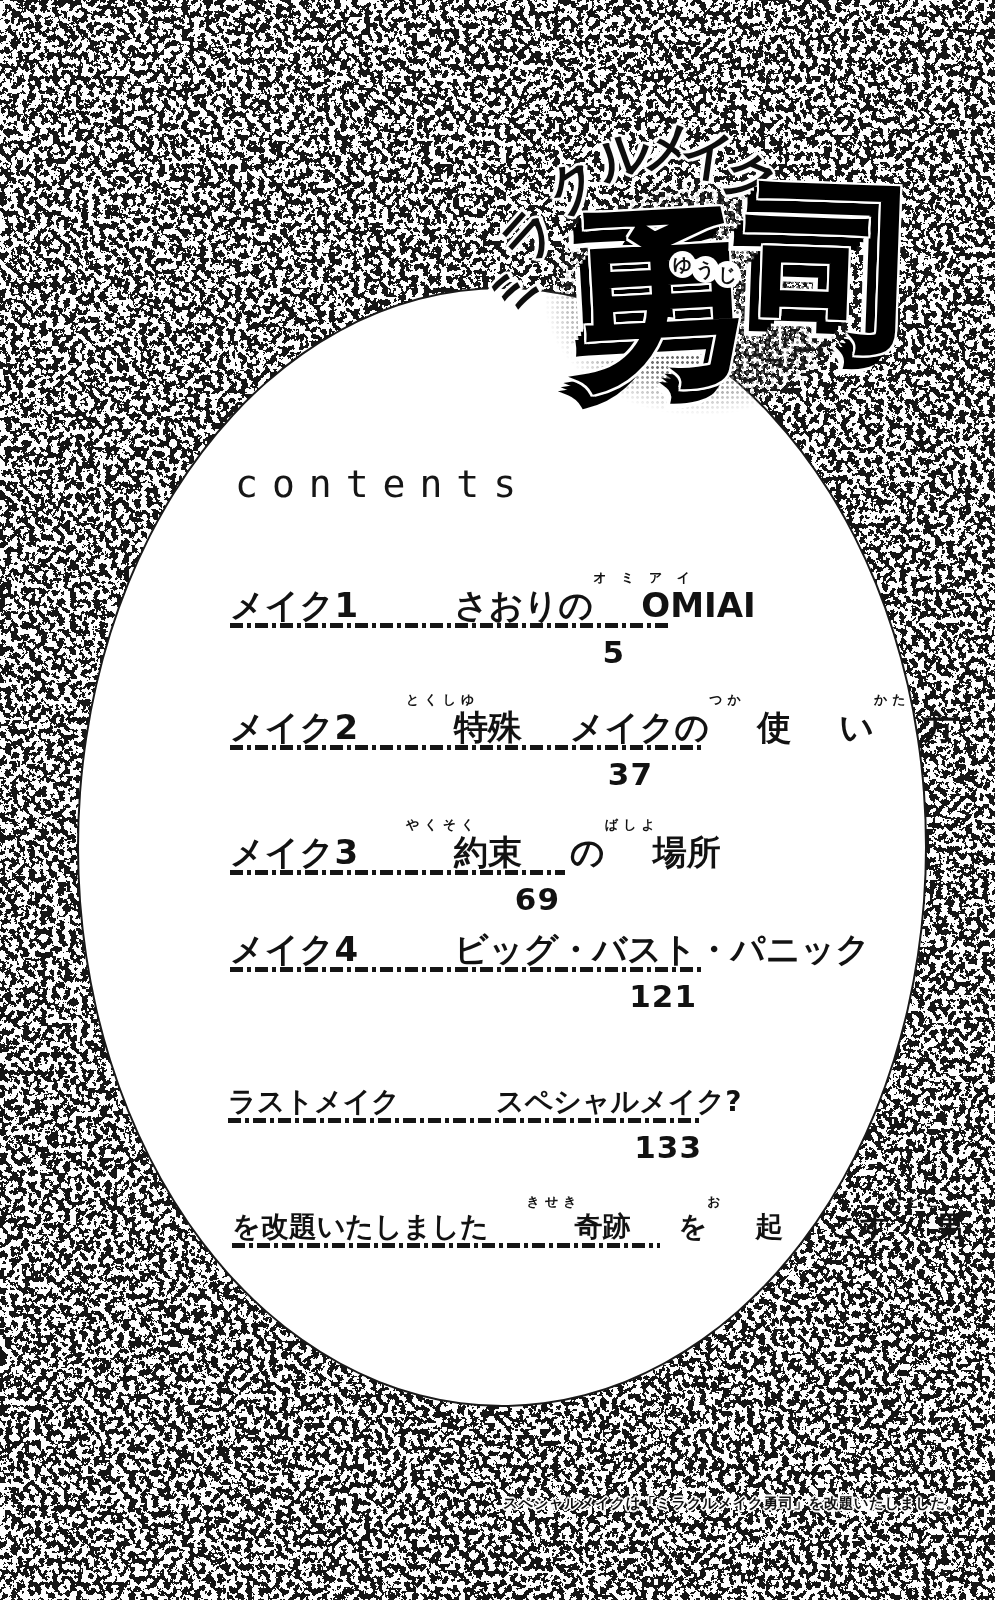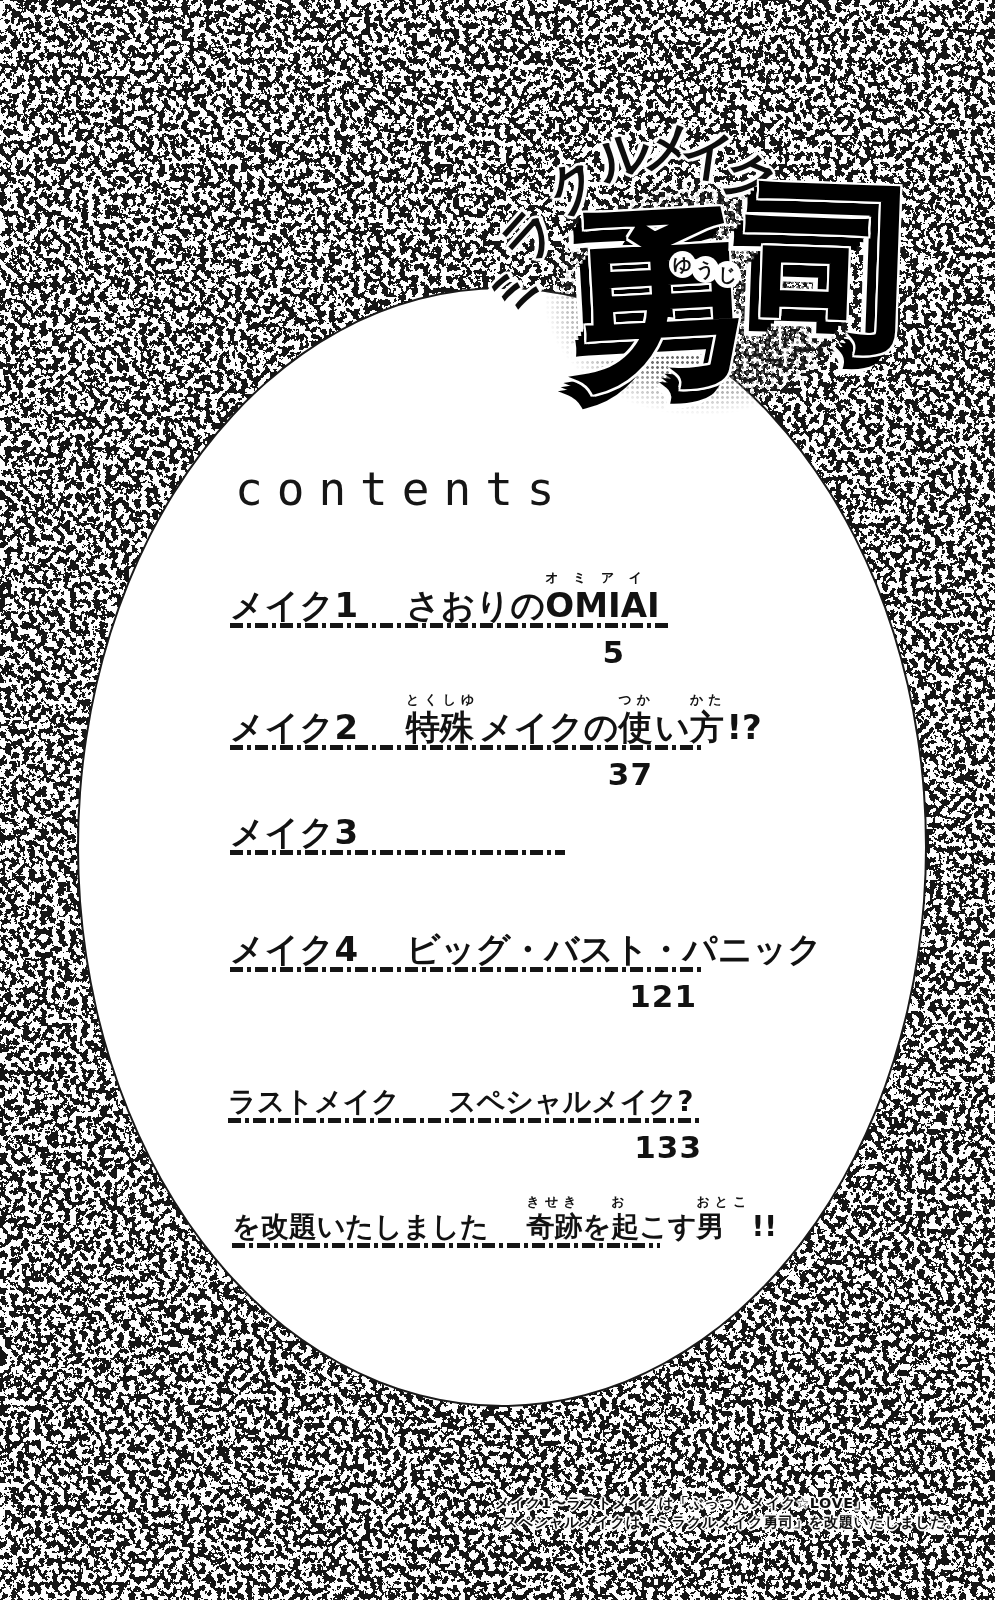--- a/index.html
+++ b/index.html
@@ -57,31 +57,31 @@
     position:absolute; width:27px; height:27px; border-radius:50%;
     background:#fff; color:#111;
     font-size:19px; font-weight:bold; line-height:27px; text-align:center;
   }
 
   
   #contents-heading {
     position:absolute; z-index:2;
     left:235px; top:462px;
     font-family:"DejaVu Sans Mono", monospace;
-    font-size:46px; font-weight:500; letter-spacing:14px; color:#161616;
+    font-size:38px; font-weight:500; letter-spacing:14px; color:#161616;
   }
 
   
   .entry { position:absolute; z-index:2; }
   .line1 { display:flex; align-items:flex-end; flex-wrap:nowrap; white-space:nowrap; }
   .lbl { margin-right:48px; font-weight:bold; }
   .ttl { display:flex; align-items:flex-end; }
   .seg { display:inline-flex; flex-direction:column; }
   .seg .rt { font-size:13px; line-height:20px; height:20px; font-weight:bold; letter-spacing:5px; white-space:nowrap; }
-  .seg .rb { font-weight:bold; white-space:nowrap; }
+  .seg .rb { font-weight:bold; white-space:nowrap;margin-left:48px; }
   .e-lg { font-size:34px; }
   .e-lg .seg .rb, .e-lg .lbl { line-height:34px; }
   .e-sm { font-size:28px; }
   .e-sm .seg .rb, .e-sm .lbl { line-height:30px; }
   .rule {
     height:5px; margin-top:1px;
     background:repeating-linear-gradient(90deg, #151515 0 13px, rgba(0,0,0,0) 13px 17px, #151515 17px 21px, rgba(0,0,0,0) 21px 25px);
   }
   .pnum {
     margin-top:6px; text-align:right;
@@ -191,22 +191,37 @@
             </span>
           </span>
       </div>
       <div class="rule"></div>
       <div class="pnum" style="padding-right:50px;">37</div>
     </div>
 
     <div class="entry e-lg" style="left:230px; top:815px; width:335px;">
       <div class="line1">
         <span class="lbl">メイク3</span>
-      </div>
-      <div class="rule"></div>
+        <span class="ttl">
+            <span class="seg">
+              <span class="rt">やくそく</span>
+              <span class="rb">約束</span>
+            </span>
+            <span class="seg">
+              <span class="rt">&nbsp;</span>
+              <span class="rb">の</span>
+            </span>
+            <span class="seg">
+              <span class="rt">ばしよ</span>
+              <span class="rb">場所</span>
+            </span>
+          </span>
+      </div>
+      <div class="rule"></div>
+      <div class="pnum" style="padding-right:5px;">69</div>
     </div>
 
     <div class="entry e-lg" style="left:230px; top:912px; width:472px;">
       <div class="line1">
         <span class="lbl">メイク4</span>
         <span class="ttl">
             <span class="seg">
               <span class="rt">&nbsp;</span>
               <span class="rb">ビッグ・バスト・パニック</span>
             </span>
@@ -259,17 +274,16 @@
               <span class="rb">!!</span>
             </span>
           </span>
       </div>
       <div class="rule"></div>
     </div>
 
   </div>
 
   <div id="footnote">
-    <div class="fn-line">メイク1〜ラストメイクは「ぶっつんメイク☆LOVE」、</div>
     <div class="fn-line" style="margin-left:8px;">スペシャルメイクは「ミラクルメイク勇司」を改題いたしました。</div>
   </div>
 
 </div>
 
 </body></html>

